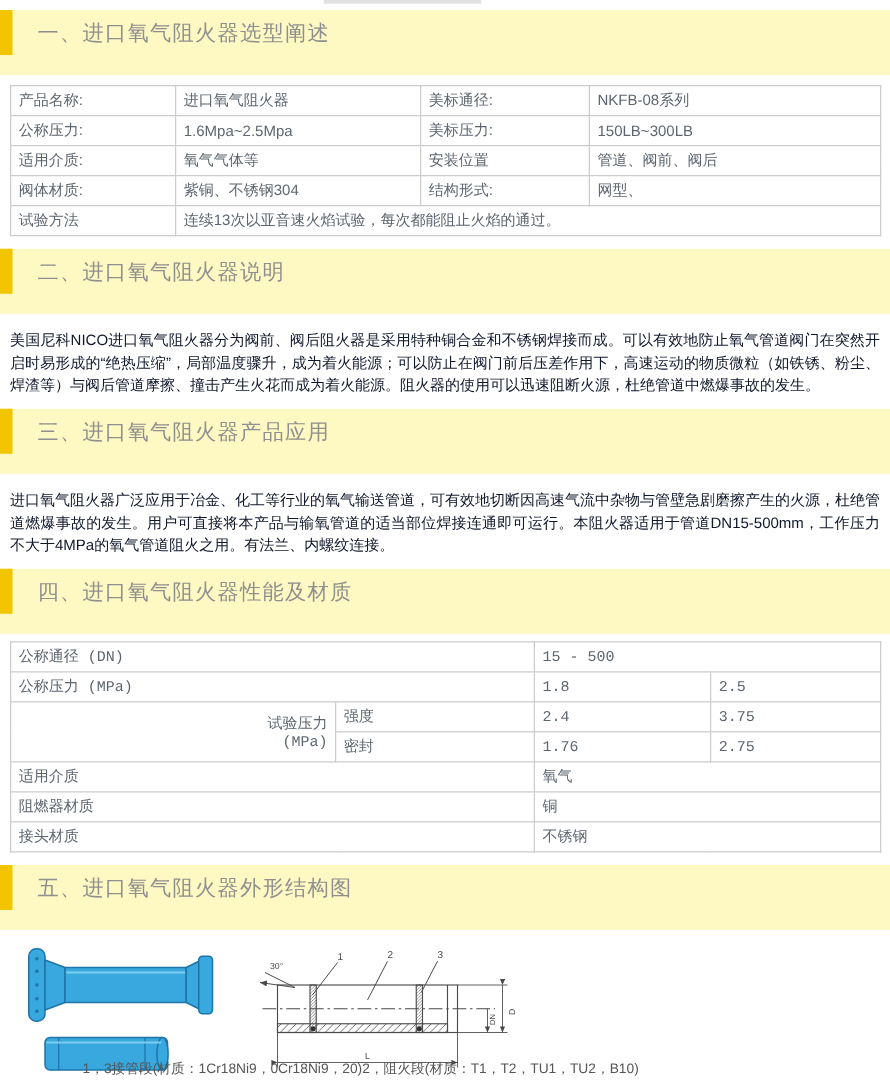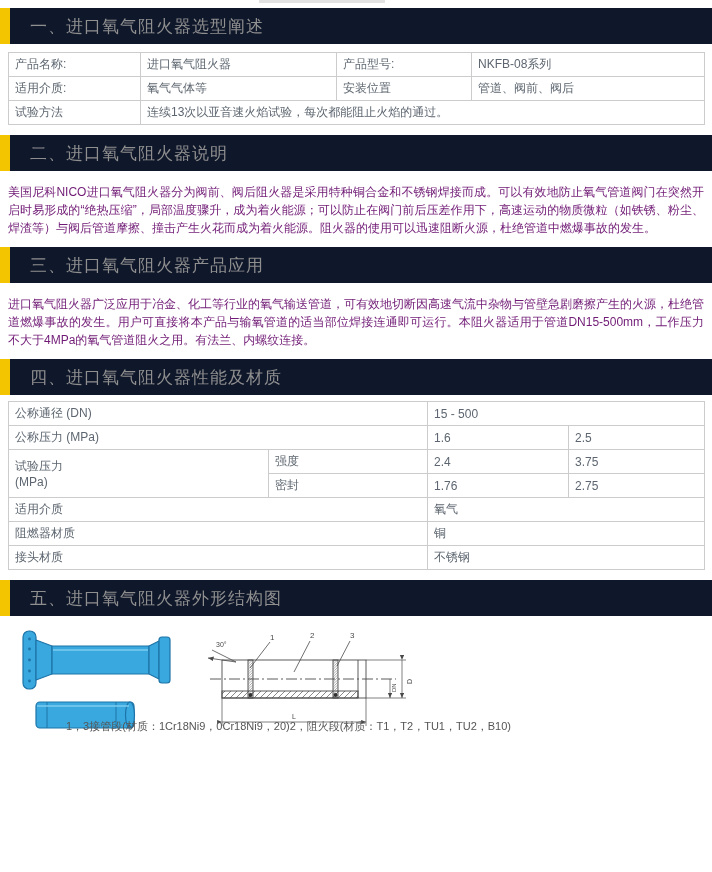--- a/index.html
+++ b/index.html
@@ -2,28 +2,28 @@
 <html><head>
 <meta charset="utf-8">
 <style>
   html,body{margin:0;padding:0;}
   body{
     width:712px;height:872px;overflow:hidden;background:#ffffff;
     font-family:"Liberation Sans","DejaVu Sans",sans-serif;
     position:relative;
   }
   .top-strip{position:absolute;top:0;left:259px;width:126px;height:3px;background:#e2e2e2;}
-  .sec{position:relative;height:36px;background:#0f172a;margin-top:10px;}
+  .sec{position:relative;height:52px;background:#fef9c3;margin-top:10px;}
   .sec.first{margin-top:8px;}
   .sec .bar{position:absolute;left:0;top:0;width:10px;height:36px;background:#F2C500;}
   .sec .title{display:block;padding-left:30px;line-height:37px;font-size:17px;color:#8f8f8f;letter-spacing:1px;white-space:nowrap;}
   table{border-collapse:collapse;margin:8px 8px 0 8px;width:696px;table-layout:fixed;}
   td{border:1px solid #cccccc;height:21px;padding:1px 6px;font-size:12px;color:#5d6670;overflow:hidden;white-space:nowrap;vertical-align:middle;background:#ffffff;}
   td.lbl{}
-  .para{margin:12px 8px 0 8px;font-size:12px;color:#701a75;line-height:18px;text-align:justify;}
+  .para{margin:12px 8px 0 8px;font-size:12px;color:#0f172a;line-height:18px;text-align:justify;}
   .figure{position:relative;height:132px;margin:0 8px;}
   .pipes-svg{position:absolute;left:8px;top:12px;}
   .tech-svg{position:absolute;left:198px;top:-2px;}
   .fig-caption{position:absolute;left:58px;top:103px;font-size:11px;color:#555555;white-space:nowrap;}
 </style>
 </head>
 <body>
 
 <div class="top-strip"></div>
 
@@ -36,30 +36,42 @@
   <colgroup>
       <col style="width:132px">
       <col style="width:196px">
       <col style="width:135px">
       <col style="width:233px">
     </colgroup>
   <tbody>
       <tr>
     <td class="lbl">产品名称:</td>
     <td>进口氧气阻火器</td>
-    <td class="lbl">产品型号:</td>
+    <td class="lbl">美标通径:</td>
     <td>NKFB-08系列</td>
+  </tr>
+  <tr>
+    <td class="lbl">公称压力:</td>
+    <td>1.6Mpa~2.5Mpa</td>
+    <td class="lbl">美标压力:</td>
+    <td>150LB~300LB</td>
   </tr>
   <tr>
     <td class="lbl">适用介质:</td>
     <td>氧气气体等</td>
     <td class="lbl">安装位置</td>
     <td>管道、阀前、阀后</td>
   </tr>
   <tr>
+    <td class="lbl">阀体材质:</td>
+    <td>紫铜、不锈钢304</td>
+    <td class="lbl">结构形式:</td>
+    <td>网型、</td>
+  </tr>
+  <tr>
     <td class="lbl">试验方法</td>
     <td colspan="3">连续13次以亚音速火焰试验，每次都能阻止火焰的通过。</td>
   </tr>
 </tbody>
   </table>
 
 <div class="sec">
   <span class="bar"></span>
   <span class="title">二、进口氧气阻火器说明</span>
 </div>
@@ -69,39 +81,39 @@
   <span class="bar"></span>
   <span class="title">三、进口氧气阻火器产品应用</span>
 </div>
 <p class="para">进口氧气阻火器广泛应用于冶金、化工等行业的氧气输送管道，可有效地切断因高速气流中杂物与管壁急剧磨擦产生的火源，杜绝管道燃爆事故的发生。用户可直接将本产品与输氧管道的适当部位焊接连通即可运行。本阻火器适用于管道DN15-500mm，工作压力不大于4MPa的氧气管道阻火之用。有法兰、内螺纹连接。</p>
 
 <div class="sec">
   <span class="bar"></span>
   <span class="title">四、进口氧气阻火器性能及材质</span>
 </div>
 
-<table style="margin-top:6px;">
+<table style="margin-top:6px;font-family:Liberation Mono, monospace;">
   <colgroup>
       <col style="width:260px">
       <col style="width:159px">
       <col style="width:141px">
       <col style="width:136px">
     </colgroup>
   <tbody>
       <tr>
     <td colspan="2" class="lbl">公称通径 (DN)</td>
     <td colspan="2">15 - 500</td>
   </tr>
   <tr>
     <td colspan="2" class="lbl">公称压力 (MPa)</td>
-    <td>1.6</td>
+    <td>1.8</td>
     <td>2.5</td>
   </tr>
   <tr>
-    <td rowspan="2" class="lbl" style="vertical-align:middle;">
+    <td rowspan="2" class="lbl" style="vertical-align:middle;text-align:right;">
       <div>试验压力</div>
       <div> (MPa)</div>
     </td>
     <td>强度</td>
     <td>2.4</td>
     <td>3.75</td>
   </tr>
   <tr>
     <td>密封</td>
     <td>1.76</td>

